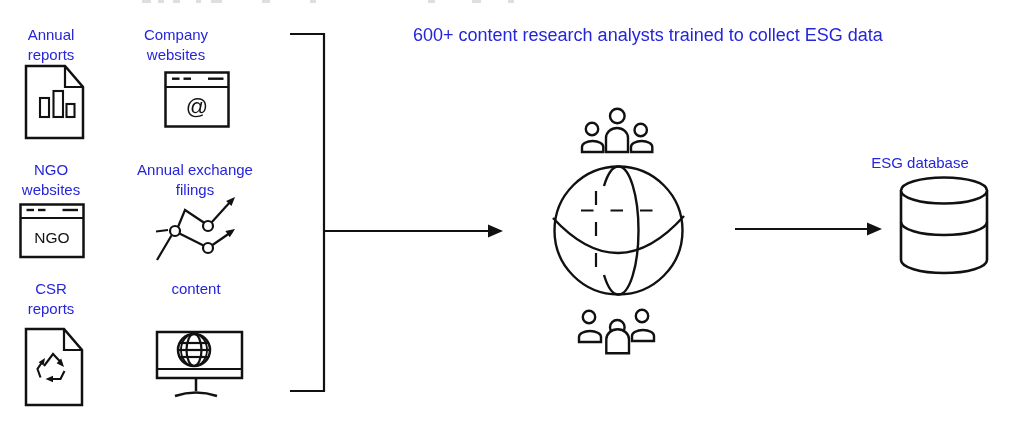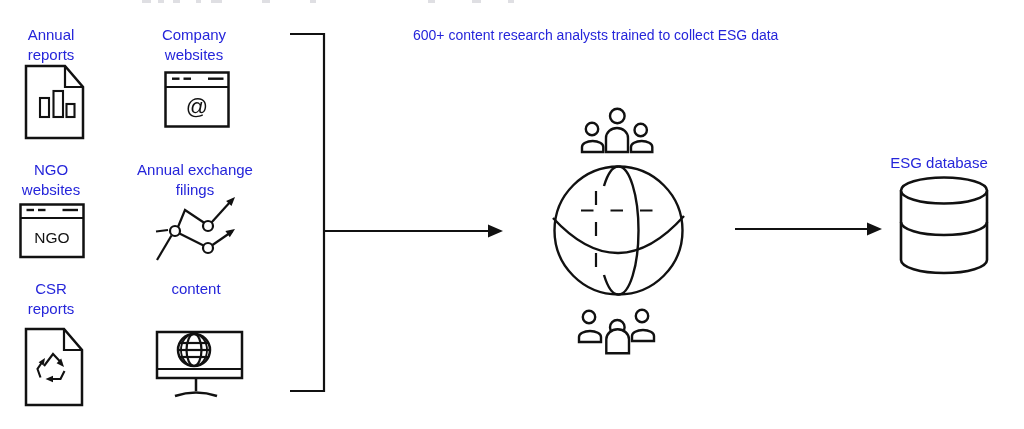--- a/index.html
+++ b/index.html
@@ -6,21 +6,21 @@
   .canvas{
     position:relative;width:1024px;height:429px;background:#ffffff;
     font-family:"Liberation Sans", sans-serif;overflow:hidden;
   }
   .lbl{
     position:absolute;width:140px;text-align:center;
     color:#2525DA;font-size:15px;line-height:20px;white-space:nowrap;
   }
   .lbl span{display:block;}
   .note{
-    position:absolute;color:#2525DA;font-size:14px;line-height:20px;white-space:nowrap;
+    position:absolute;color:#2525DA;font-size:18px;line-height:20px;white-space:nowrap;
   }
   .abs{position:absolute;}
   svg{display:block;overflow:visible;}
   .artifact{position:absolute;top:0;height:3px;background:#b9b9c2;opacity:.45;}
 </style>
 </head>
 <body>
 
 <div class="canvas">
 
@@ -42,21 +42,21 @@
     <line x1="324" y1="231" x2="489" y2="231" stroke="#111" stroke-width="2.2"></line>
     <polygon points="503,231 488,224.5 488,237.5" fill="#111"></polygon>
     <line x1="735" y1="229" x2="868" y2="229" stroke="#111" stroke-width="2.2"></line>
     <polygon points="882,229 867,222.5 867,235.5" fill="#111"></polygon>
   </svg>
 
   <div class="lbl" style="left:-19px;top:25px">
     <span>Annual</span>
     <span>reports</span>
   </div>
-  <div class="lbl" style="left:124px;top:25px">
+  <div class="lbl" style="left:106px;top:25px">
     <span>Company</span>
     <span>websites</span>
   </div>
   <div class="lbl" style="left:-19px;top:160px">
     <span>NGO</span>
     <span>websites</span>
   </div>
   <div class="lbl" style="left:125px;top:160px">
     <span>Annual exchange</span>
     <span>filings</span>
@@ -168,21 +168,21 @@
     <g fill="#fff" stroke="#111" stroke-width="2.4">
       <circle cx="11" cy="13" r="6.2"></circle>
       <path d="M1 38 V33 A11 6 0 0 1 23 33 V38 Z"></path>
       <circle cx="64" cy="12" r="6.2"></circle>
       <path d="M54 37 V32 A11 6 0 0 1 76 32 V37 Z"></path>
       <circle cx="39.3" cy="23.3" r="7.3"></circle>
       <path d="M28.3 49.3 V35.3 A11.35 10 0 0 1 51 35.3 V49.3 Z"></path>
     </g>
   </svg>
 
-  <div class="lbl" style="left:869px;top:153px">
+  <div class="lbl" style="left:850px;top:153px">
     <span>ESG database</span>
   </div>
   <svg class="abs" style="left:898px;top:175px" width="92" height="102" viewBox="0 0 92 102">
     <g fill="none" stroke="#111" stroke-width="2.6">
       <path d="M3 15.5 V85"></path>
       <path d="M89 15.5 V85"></path>
       <path d="M3 47 A43 13 0 0 0 89 47"></path>
       <path d="M3 85 A43 13 0 0 0 89 85"></path>
       <ellipse cx="46" cy="15.5" rx="43" ry="13" fill="#fff"></ellipse>
     </g>

